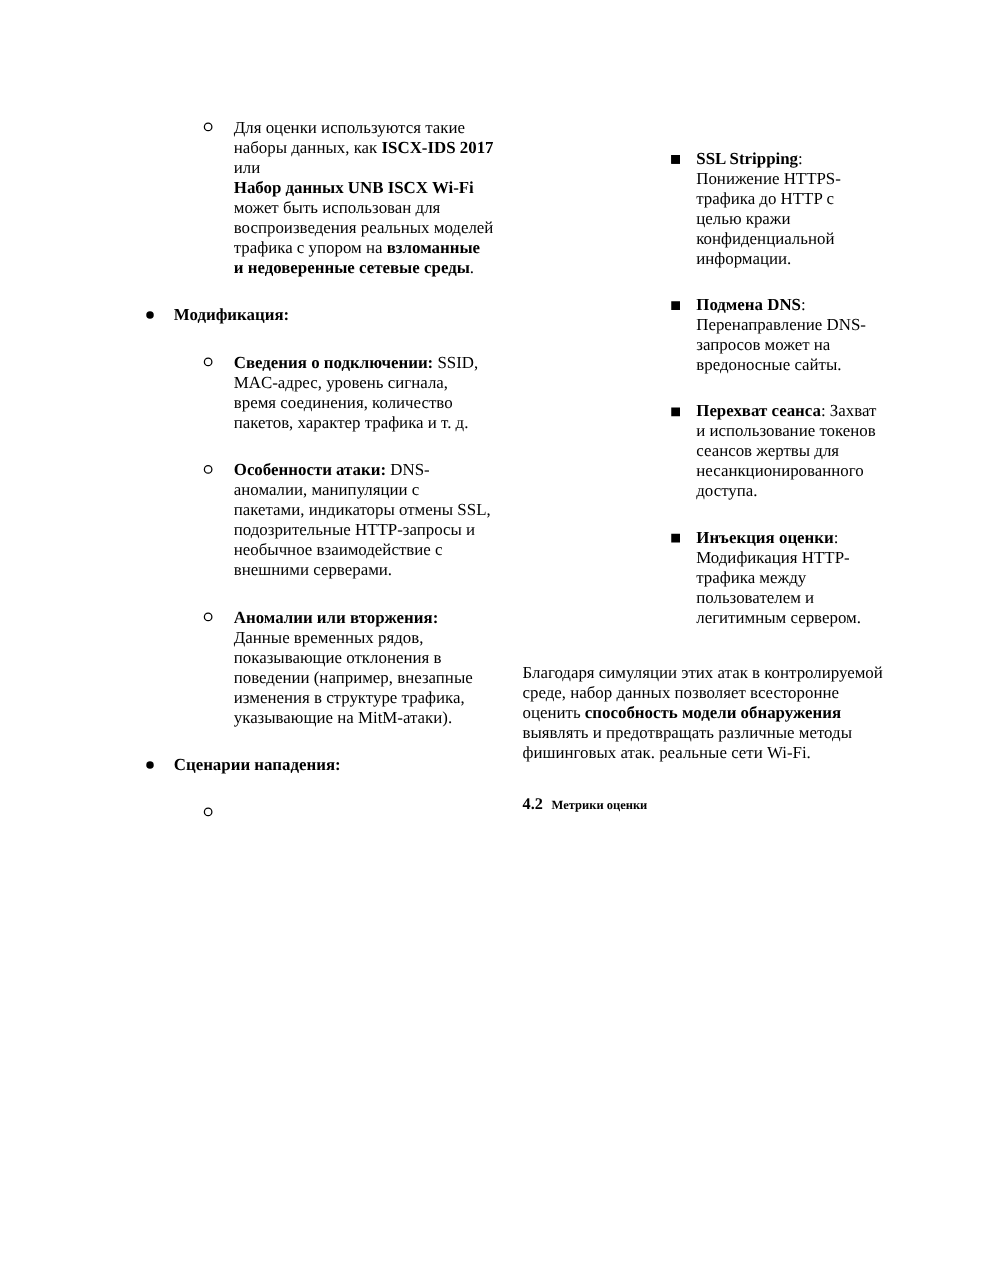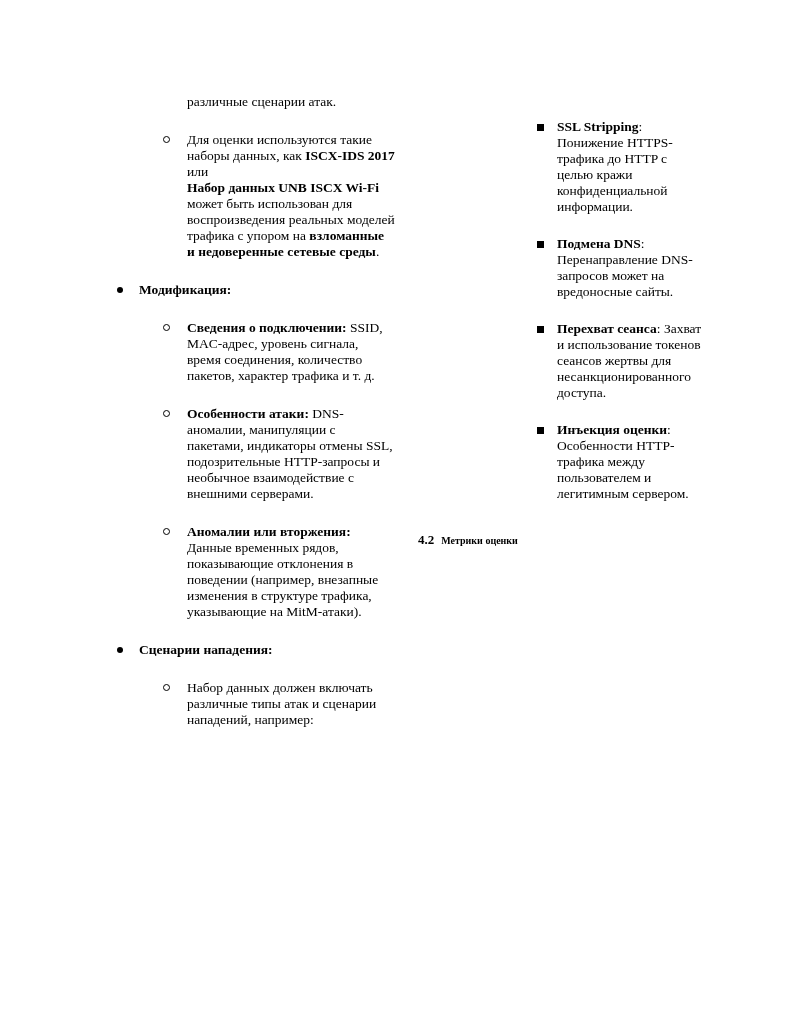--- a/index.html
+++ b/index.html
@@ -60,39 +60,39 @@
   .sec { margin: 17px 0 0 0; white-space: nowrap; }
   .sec .num { font-weight: bold; font-size: 13px; margin-right: 7px; }
   .sec .ttl { font-weight: bold; font-size: 10px; }
 </style>
 </head>
 <body>
 
 <div class="page">
 
   <div class="col col-left">
-      <div class="item continuation"><span class="txt"><span>различные сценарии атак.</span></span></div>
       <div class="item bullet-hollow-circle"><span class="marker"></span><span class="txt"><span>Для оценки используются такие наборы данных, как </span><span class="b">ISCX-IDS 2017</span><span> или</span><br><span class="b">Набор данных UNB ISCX Wi-Fi</span><br><span>может быть использован для воспроизведения реальных моделей трафика с упором на </span><span class="b">взломанные и недоверенные сетевые среды</span><span>.</span></span></div>
       <div class="item bullet-filled-circle"><span class="marker"></span><span class="txt"><span class="b">Модификация:</span></span></div>
       <div class="item bullet-hollow-circle"><span class="marker"></span><span class="txt"><span class="b">Сведения о подключении:</span><span> SSID, MAC-адрес, уровень сигнала, время соединения, количество пакетов, характер трафика и т. д.</span></span></div>
       <div class="item bullet-hollow-circle"><span class="marker"></span><span class="txt"><span class="b">Особенности атаки:</span><span> DNS-аномалии, манипуляции с пакетами, индикаторы отмены SSL, подозрительные HTTP-запросы и необычное взаимодействие с внешними серверами.</span></span></div>
       <div class="item bullet-hollow-circle"><span class="marker"></span><span class="txt"><span class="b">Аномалии или вторжения:</span><span> Данные временных рядов, показывающие отклонения в поведении (например, внезапные изменения в структуре трафика, указывающие на MitM-атаки).</span></span></div>
       <div class="item bullet-filled-circle"><span class="marker"></span><span class="txt"><span class="b">Сценарии нападения:</span></span></div>
-      <div class="item bullet-hollow-circle"><span class="marker"></span><span class="txt"><span>Набор данных должен включать различные типы атак и сценарии нападений, например:</span></span></div>
+      <div class="item bullet-hollow-circle"><span class="marker"></span></div>
     </div>
 
   <div class="col col-right">
 
     <div class="attack-list">
         <div class="item bullet-filled-square"><span class="marker"></span></div>
         <div class="item bullet-filled-square"><span class="marker"></span><span class="txt"><span class="b">SSL Stripping</span><span>: Понижение HTTPS-трафика до HTTP с целью кражи конфиденциальной информации.</span></span></div>
         <div class="item bullet-filled-square"><span class="marker"></span><span class="txt"><span class="b">Подмена DNS</span><span>: Перенаправление DNS-запросов может на вредоносные сайты.</span></span></div>
         <div class="item bullet-filled-square"><span class="marker"></span><span class="txt"><span class="b">Перехват сеанса</span><span>: Захват и использование токенов сеансов жертвы для несанкционированного доступа.</span></span></div>
-        <div class="item bullet-filled-square"><span class="marker"></span><span class="txt"><span class="b">Инъекция оценки</span><span>: Особенности HTTP-трафика между пользователем и легитимным сервером.</span></span></div>
+        <div class="item bullet-filled-square"><span class="marker"></span><span class="txt"><span class="b">Инъекция оценки</span><span>: Модификация HTTP-трафика между пользователем и легитимным сервером.</span></span></div>
       </div>
 
+    <p class="closing"><span>Благодаря симуляции этих атак в контролируемой среде, набор данных позволяет всесторонне оценить </span><span class="b">способность модели обнаружения</span><span> выявлять и предотвращать различные методы фишинговых атак. реальные сети Wi-Fi.</span></p>
 
     <h2 class="sec">
       <span class="num">4.2</span><span class="ttl">Метрики оценки</span>
     </h2>
 
   </div>
 </div>
 
 </body></html>

